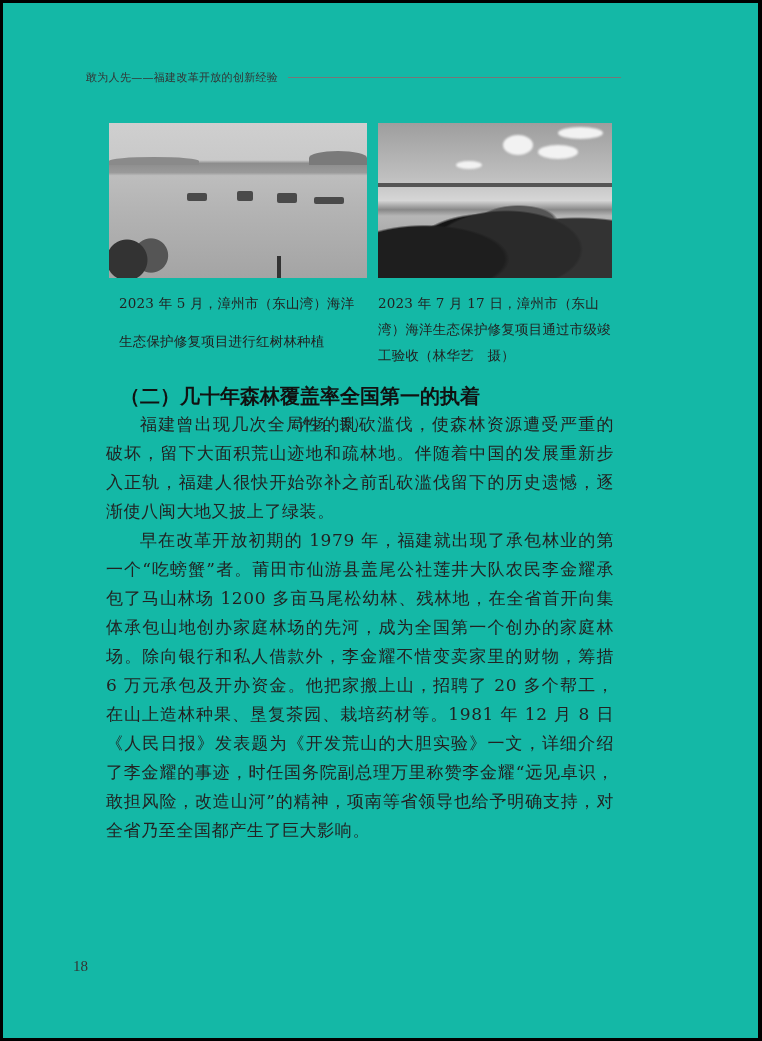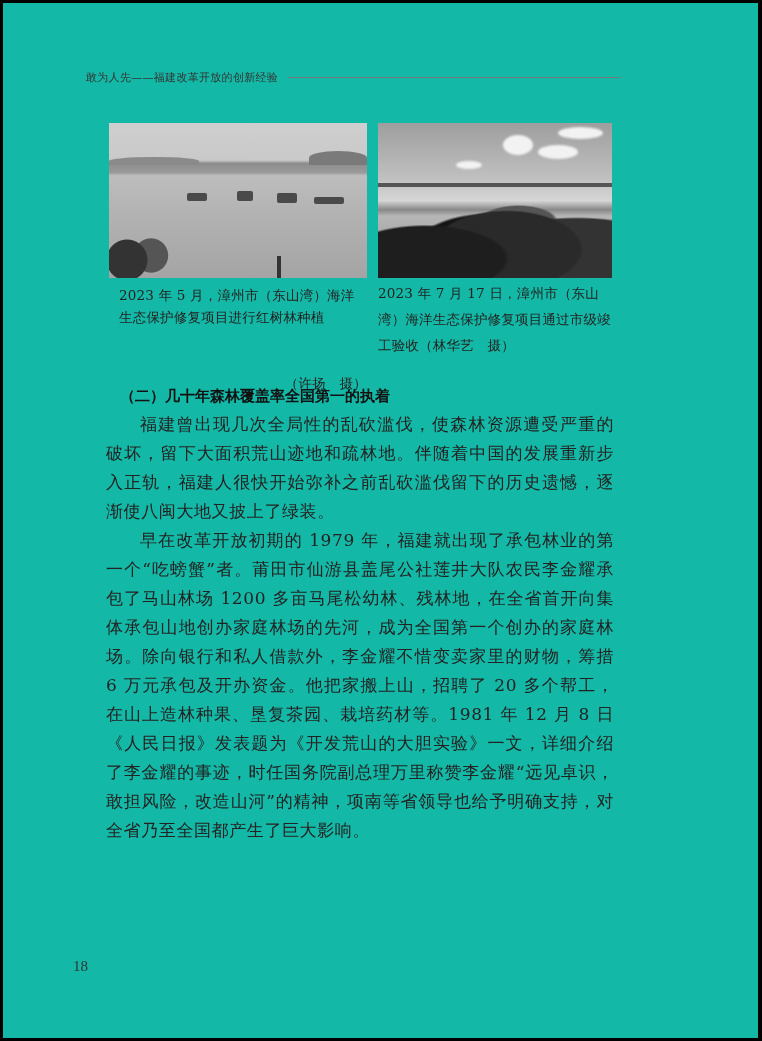--- a/index.html
+++ b/index.html
@@ -40,29 +40,29 @@
   .photo.shore .bridge { position: absolute; left: 0; right: 0; top: 60px; height: 4px; background: #555; }
   .photo.shore .foliage { position: absolute; left: 0; right: 0; bottom: 0; height: 95px;
     background:
       radial-gradient(ellipse at 20% 80%, #1e1e1e 0 30%, transparent 32%),
       radial-gradient(ellipse at 55% 70%, #2a2a2a 0 40%, transparent 42%),
       radial-gradient(ellipse at 85% 75%, #333 0 35%, transparent 37%),
       radial-gradient(ellipse at 45% 95%, #151515 0 45%, transparent 47%),
       radial-gradient(ellipse at 60% 40%, #555 0 18%, transparent 20%);
   }
 
-  .caption { font-size: 13.5px; line-height: 22px; color: #222; margin-top: 6px; letter-spacing: 0.2px; }
+  .caption { font-size: 13.5px; line-height: 38px; color: #222; margin-top: 6px; letter-spacing: 0.2px; }
   .fig-left .caption { padding-left: 10px; }
   .caption .credit { display: block; text-align: right; margin-top: 44px; }
-  .caption-right { font-size: 13.5px; line-height: 26px; color: #222; margin-top: 2px; letter-spacing: 0.2px; }
+  .caption-right { font-size: 13.5px; line-height: 26px; color: #222; margin-top: 12px; letter-spacing: 0.2px; }
 
   .content { position: absolute; left: 103px; top: 380px; width: 508px; }
   .section-heading {
     font-family: "DejaVu Sans", "Liberation Sans", sans-serif; font-weight: bold;
-    font-size: 15px; line-height: 26px; margin: 0 0 1px 14px; color: #111;
+    font-size: 20px; line-height: 26px; margin: 0 0 1px 14px; color: #111;
   }
   .para { font-size: 17px; line-height: 29px; margin: 0; text-indent: 2em; text-align: justify; letter-spacing: 0.6px; color: #222; }
 
   .page-number { position: absolute; left: 70px; top: 955px; font-size: 15px; color: #333; font-family: "Liberation Serif", serif; }
 </style>
 </head>
 <body>
 
 <div class="page">
 

